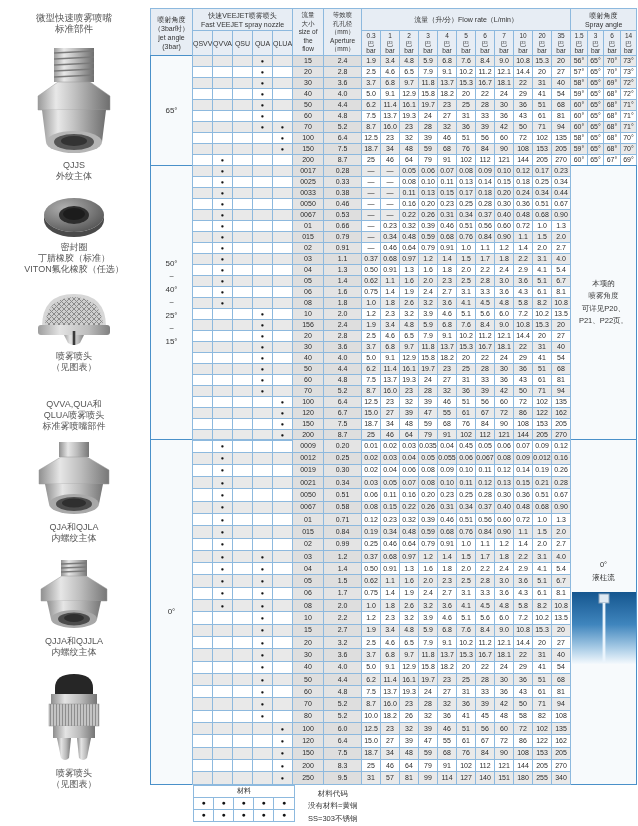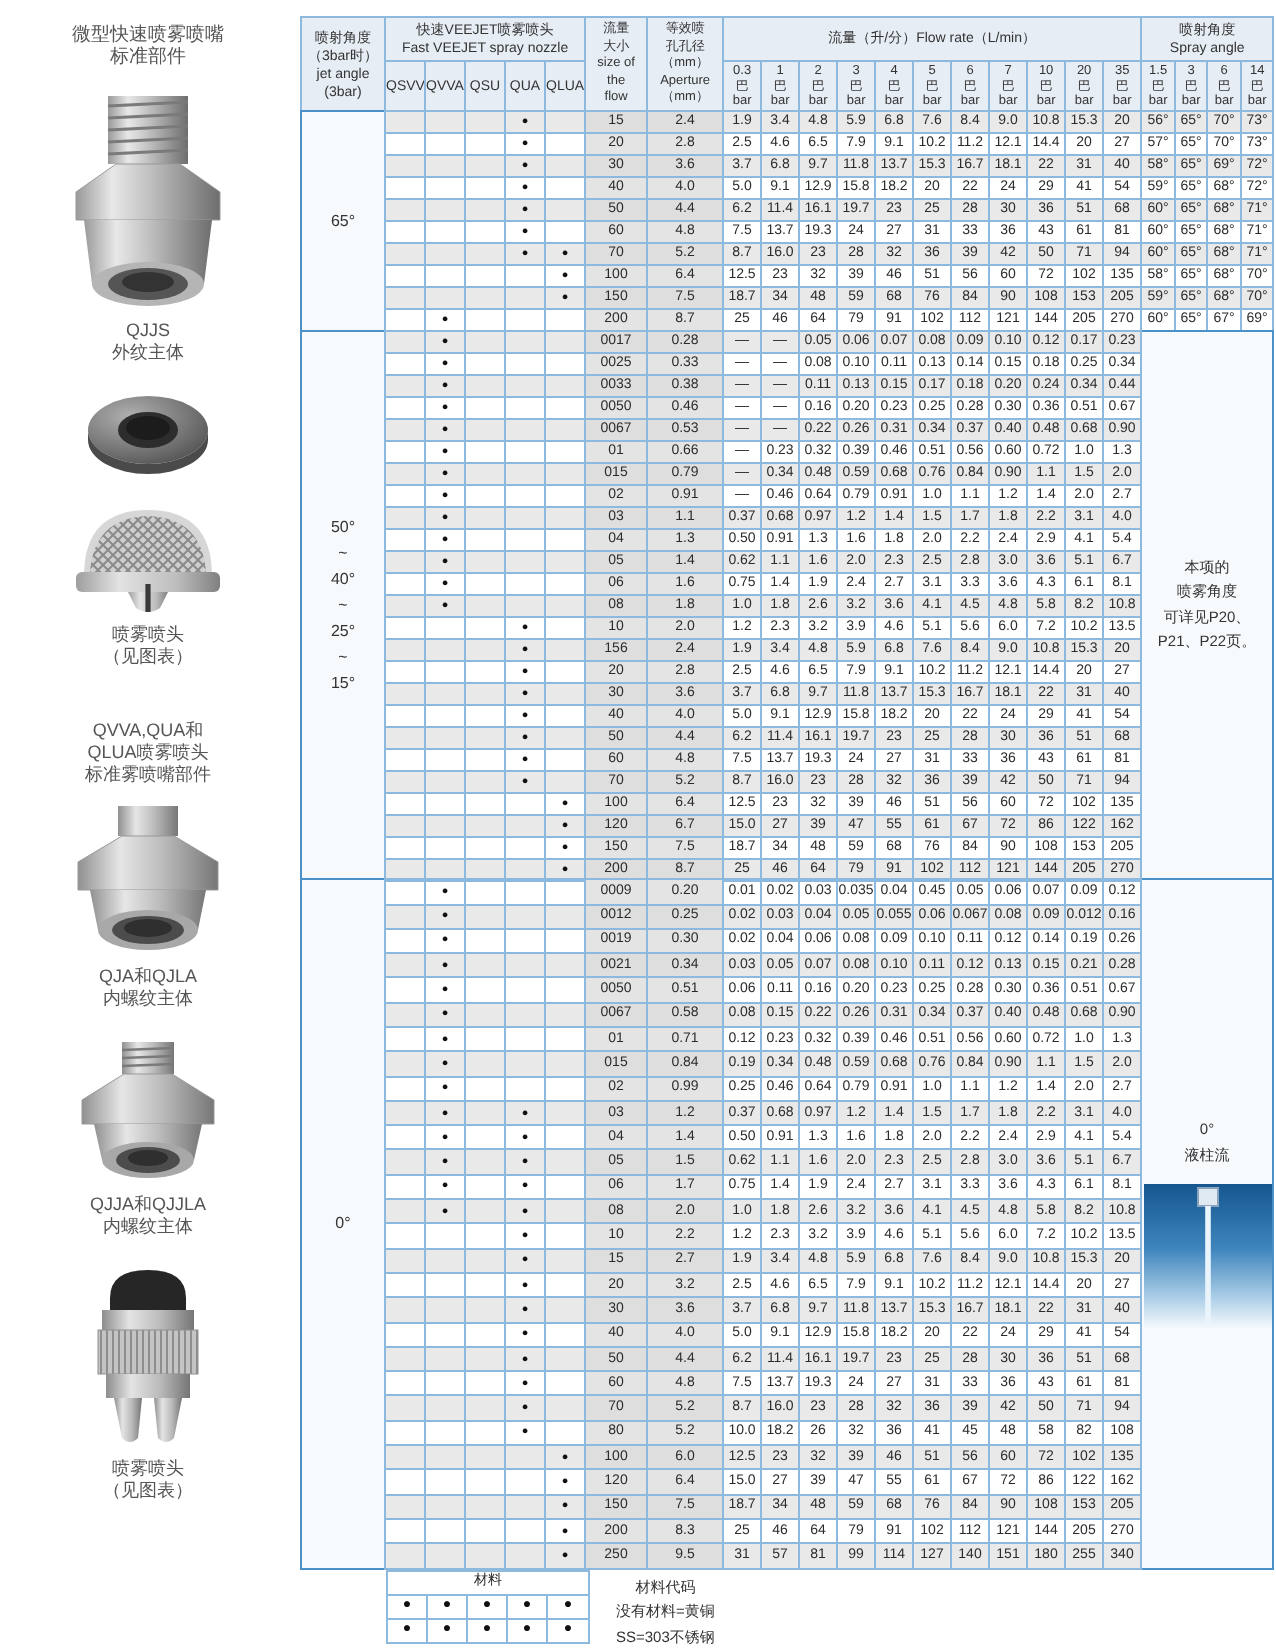--- a/index.html
+++ b/index.html
@@ -82,20 +82,21 @@
               <stop offset="0.6" stop-color="#6d6d6d"></stop>
               <stop offset="1" stop-color="#3f3f3f"></stop>
             </radialGradient>
           </defs>
           <ellipse cx="33" cy="19" rx="30" ry="17" fill="url(#g-sr)"></ellipse>
           <path d="M3,19 a30,17 0 0 0 60,0 l0,5 a30,17 0 0 1 -60,0 z" fill="#4a4a4a"></path>
           <ellipse cx="33" cy="19" rx="15" ry="9" fill="#2d2d2d"></ellipse>
           <ellipse cx="33" cy="18" rx="11" ry="6" fill="#1c1c1c"></ellipse>
         </svg>
       </div>
+      <div class="sb-caption">密封圈<br>丁腈橡胶（标准）<br>VITON氟化橡胶（任选）</div>
       <div class="sb-img">
         <svg width="80" height="58" viewBox="0 0 80 58">
           <defs>
             <pattern id="g-mesh" width="5" height="5" patternUnits="userSpaceOnUse">
               <rect width="5" height="5" fill="#cfcfcf"></rect>
               <path d="M0,5 L5,0 M0,0 L5,5" stroke="#8a8a8a" stroke-width="1"></path>
             </pattern>
             <linearGradient id="g-st" x1="0" x2="1">
               <stop offset="0" stop-color="#9e9e9e"></stop>
               <stop offset="0.3" stop-color="#e3e3e3"></stop>

